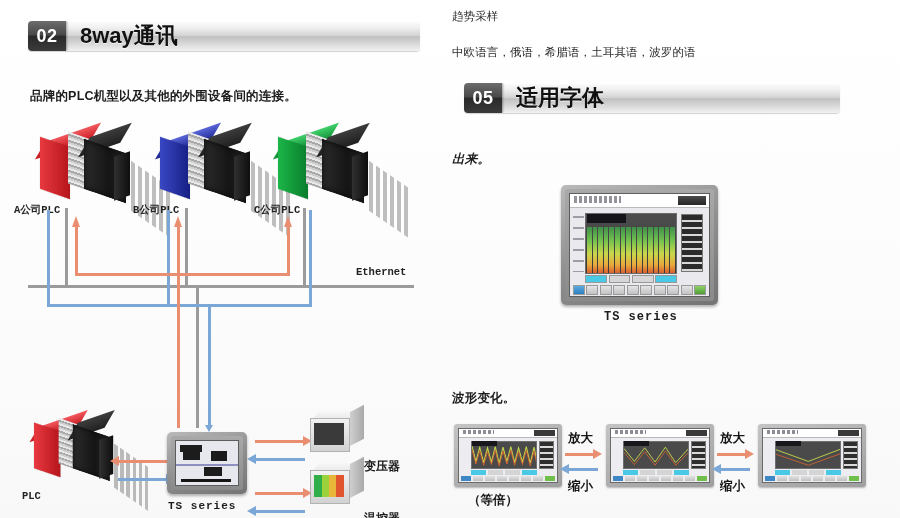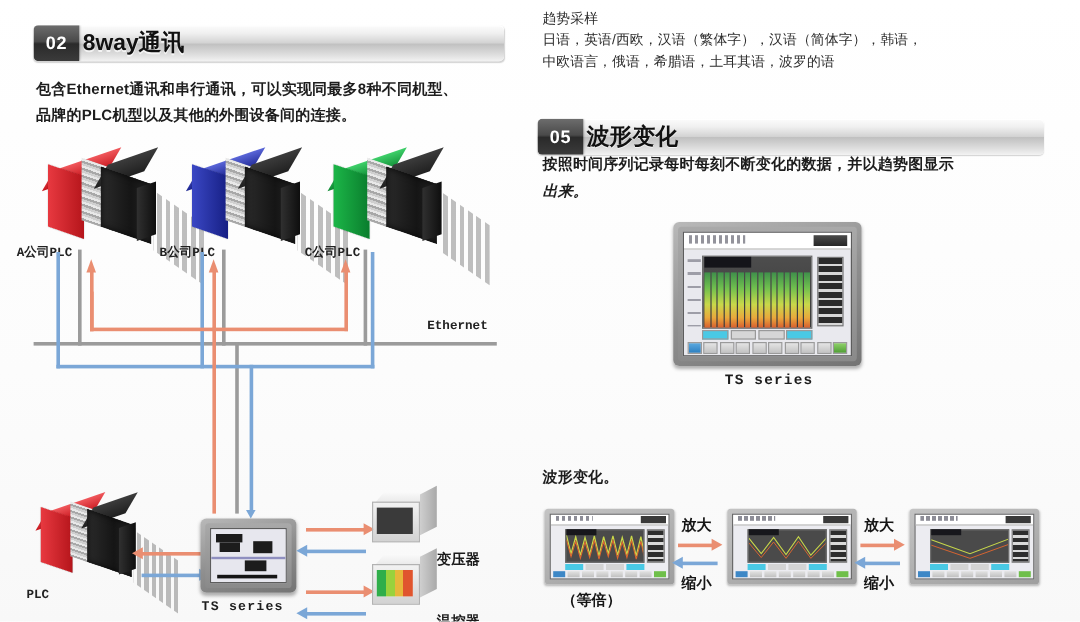--- a/index.html
+++ b/index.html
@@ -15,28 +15,28 @@
 
   
   .secbar{position:absolute;height:30px;display:flex;align-items:stretch;
     background:linear-gradient(180deg,#fcfcfc 0%,#f0f0f0 22%,#d2d2d2 50%,#c0c0c0 52%,#dcdcdc 80%,#f2f2f2 100%);
     border-radius:4px;
     box-shadow:0 1px 1px rgba(0,0,0,.18), inset 0 1px 0 rgba(255,255,255,.9);
     overflow:hidden;}
   .secbar .num{
     width:38px;flex:0 0 38px;
     background:linear-gradient(180deg,#6d6d6d 0%,#4a4a4a 45%,#2a2a2a 52%,#3b3b3b 100%);
-    color:#fff;font-weight:bold;font-size:15px;
+    color:#fff;font-weight:bold;font-size:18px;
     display:flex;align-items:center;justify-content:center;
     letter-spacing:.5px;
     box-shadow:1px 0 2px rgba(0,0,0,.35);
   }
   .secbar .ttl{
-    flex:1;display:flex;align-items:center;padding-left:3px;
-    font-size:19px;font-weight:bold;color:#111;letter-spacing:0px;
+    flex:1;display:flex;align-items:center;padding-left:14px;
+    font-size:22px;font-weight:bold;color:#111;letter-spacing:0px;
     text-shadow:0 1px 0 rgba(255,255,255,.7);
   }
 
   .body-txt{position:absolute;font-size:12.5px;line-height:20px;font-weight:bold;color:#1d1d1d;letter-spacing:.2px;}
   .small-txt{position:absolute;font-size:11.5px;line-height:17px;color:#2a2a2a;letter-spacing:.1px;}
 
   
   #left-diagram{position:absolute;left:0;top:120px;width:445px;height:398px;}
 
   .plcunit{position:absolute;width:86px;height:74px;}
@@ -166,21 +166,20 @@
 </head>
 <body>
 
 <div class="page">
 
   <div class="secbar" style="left:28px;top:21px;width:392px;">
     <div class="num">02</div>
     <div class="ttl">8way通讯</div>
   </div>
 
-  <div class="body-txt" style="left:30px;top:64px;width:400px;">包含Ethernet通讯和串行通讯，可以实现同最多8种不同机型、</div>
   <div class="body-txt" style="left:30px;top:86px;width:400px;">品牌的PLC机型以及其他的外围设备间的连接。</div>
 
   <div id="left-diagram">
 
     <div class="plcunit" style="left:40px;top:14px;">
       <div class="plc-top" style="background:linear-gradient(180deg,#f0585c,#c8161d);"></div>
       <div class="plc-front" style="background:linear-gradient(90deg,#e83940,#b5151b);"></div>
       <div class="plc-strip"></div>
       <div class="plc-blacktop"></div>
       <div class="plc-black">
@@ -296,29 +295,27 @@
       <div class="dev-front"></div>
       <div class="dev-screen col"></div>
     </div>
     <div class="dev-label" style="left:364px;top:390px;">温控器</div>
 
   </div>
 
   <div id="right-col">
 
     <div class="small-txt" style="left:6px;top:8px;">趋势采样</div>
-    <div class="small-txt" style="left:6px;top:26px;">日语，英语/西欧，汉语（繁体字），汉语（简体字），韩语，</div>
     <div class="small-txt" style="left:6px;top:44px;">中欧语言，俄语，希腊语，土耳其语，波罗的语</div>
 
-    <div class="secbar" style="left:2px;top:83px;width:422px;margin-top:16px;">
+    <div class="secbar" style="left:18px;top:83px;width:376px;">
       <div class="num">05</div>
-      <div class="ttl">波形变化</div>
-    </div>
-
-    <div class="body-txt" style="left:6px;top:127px;">按照时间序列记录每时每刻不断变化的数据，并以趋势图显示</div>
+      <div class="ttl">适用字体</div>
+    </div>
+
     <div class="body-txt" style="left:6px;top:149px;font-style:italic;">出来。</div>
 
     <div class="hmi" style="left:115px;top:185px;width:157px;height:120px;">
       <div class="bez"></div>
       <div class="scr">
         <div class="titlebar">
           <div class="tb-txt"></div>
           <div class="tb-btn"></div>
         </div>
         <div class="axis-y"></div>

